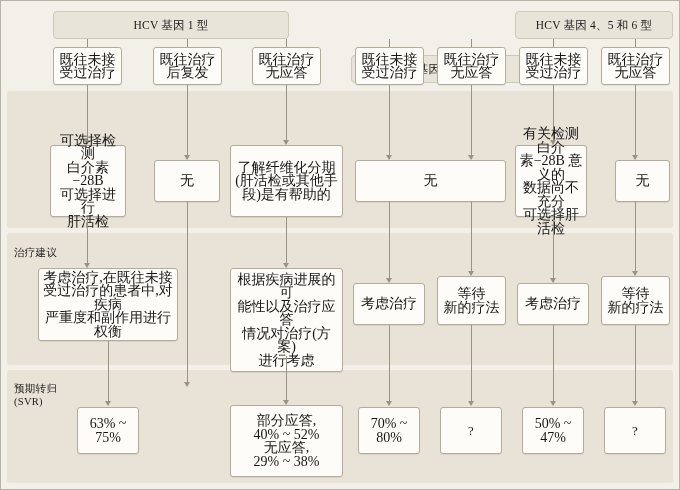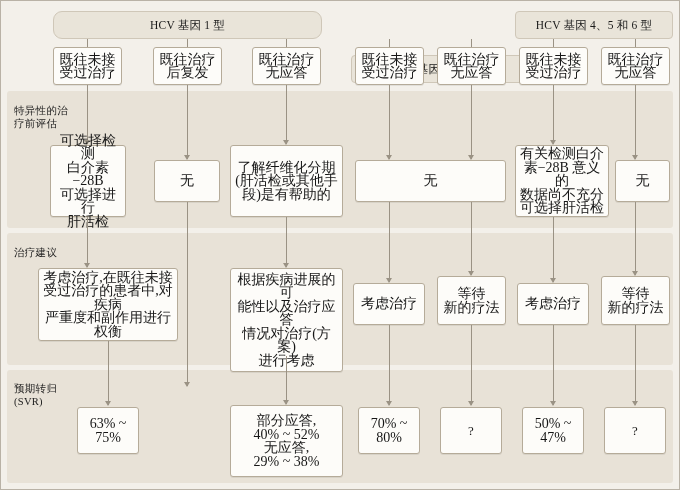--- a/index.html
+++ b/index.html
@@ -71,33 +71,29 @@
 </style>
 </head>
 <body>
 
 <div id="chart">
 
   <div class="band" style="top:90px;height:137px;"></div>
   <div class="band" style="top:232px;height:132px;"></div>
   <div class="band" style="top:369px;height:113px;"></div>
 
-  <div class="band-label" style="left:13px;top:103px;">
-    <div>特异性的治</div>
-    <div>疗前评估</div>
-  </div>
   <div class="band-label" style="left:13px;top:245px;">
     <div>治疗建议</div>
   </div>
   <div class="band-label" style="left:13px;top:381px;">
     <div>预期转归</div>
     <div>(SVR)</div>
   </div>
 
-  <div class="grp" style="left:52px;top:10px;width:269px;height:28px;border-radius:9px;">
+  <div class="grp" style="left:52px;top:10px;width:236px;height:28px;">
     <span>HCV 基因 1 型</span>
   </div>
   <div class="grp" style="left:350px;top:10px;width:175px;height:28px;margin-top:44px;">
     <span>HCV 基因 2 和 3 型</span>
   </div>
   <div class="grp" style="left:514px;top:10px;width:158px;height:28px;">
     <span>HCV 基因 4、5 和 6 型</span>
   </div>
 
   <div class="ln vl" style="left:86px;top:38px;height:8px;"></div>
@@ -180,21 +176,21 @@
   <div class="box" style="left:229px;top:144px;width:113px;height:72px;">
     <div>
       <div>了解纤维化分期</div>
       <div>(肝活检或其他手</div>
       <div>段)是有帮助的</div>
     </div>
   </div>
   <div class="box" style="left:354px;top:159px;width:151px;height:42px;">
     <span>无</span>
   </div>
-  <div class="box" style="left:514px;top:144px;width:94px;height:72px;">
+  <div class="box" style="left:514px;top:144px;width:72px;height:72px;">
     <div>
       <div>有关检测白介</div>
       <div>素−28B 意义的</div>
       <div>数据尚不充分</div>
       <div>可选择肝活检</div>
     </div>
   </div>
   <div class="box" style="left:614px;top:159px;width:55px;height:42px;">
     <span>无</span>
   </div>

